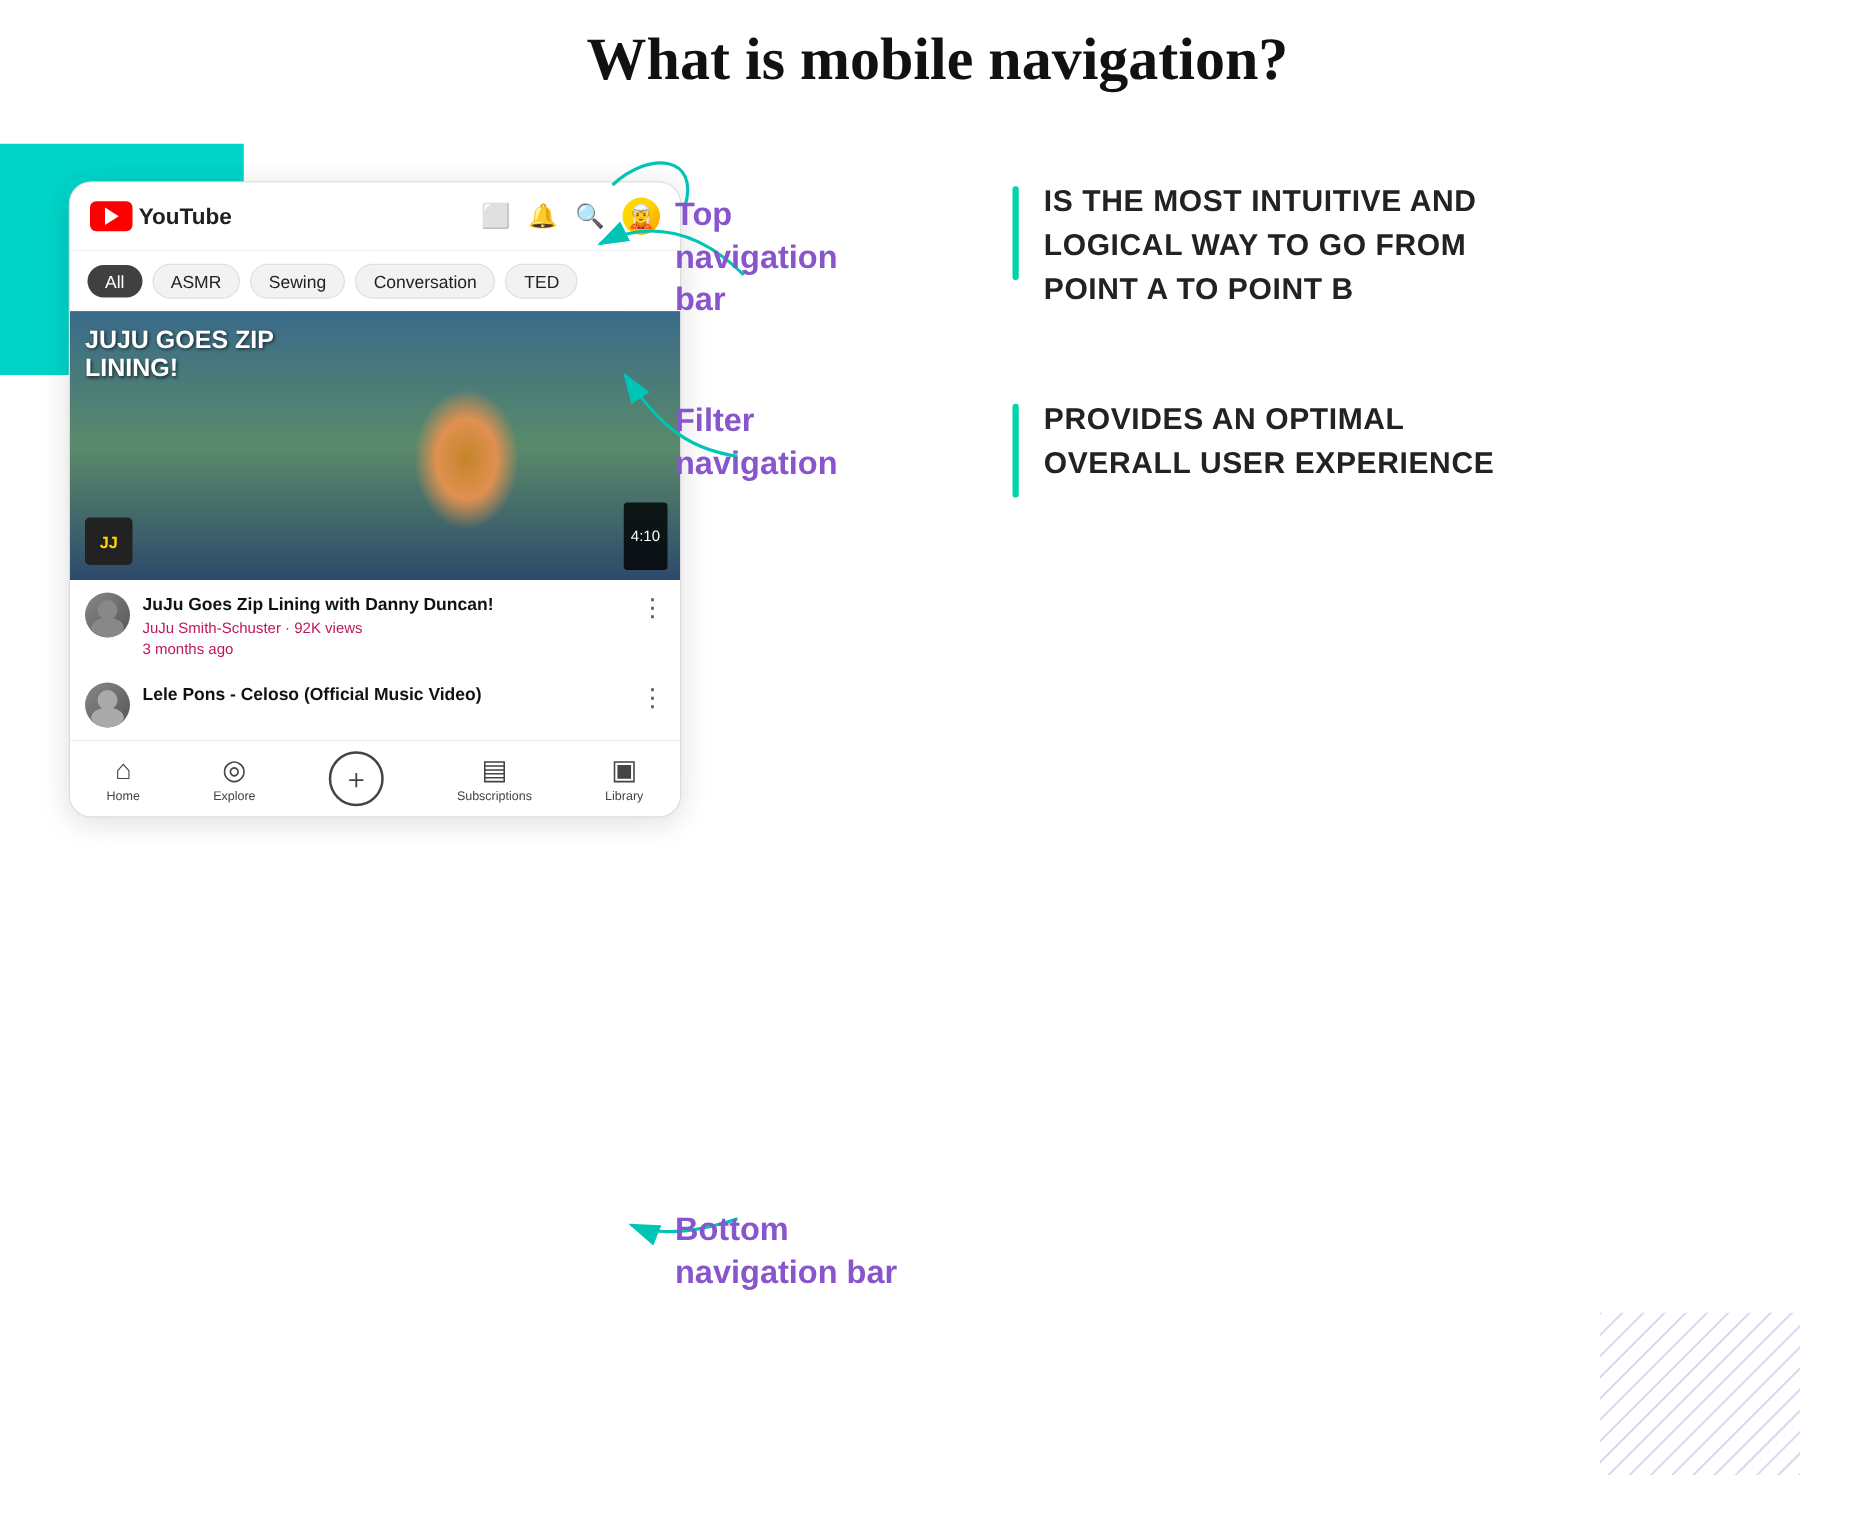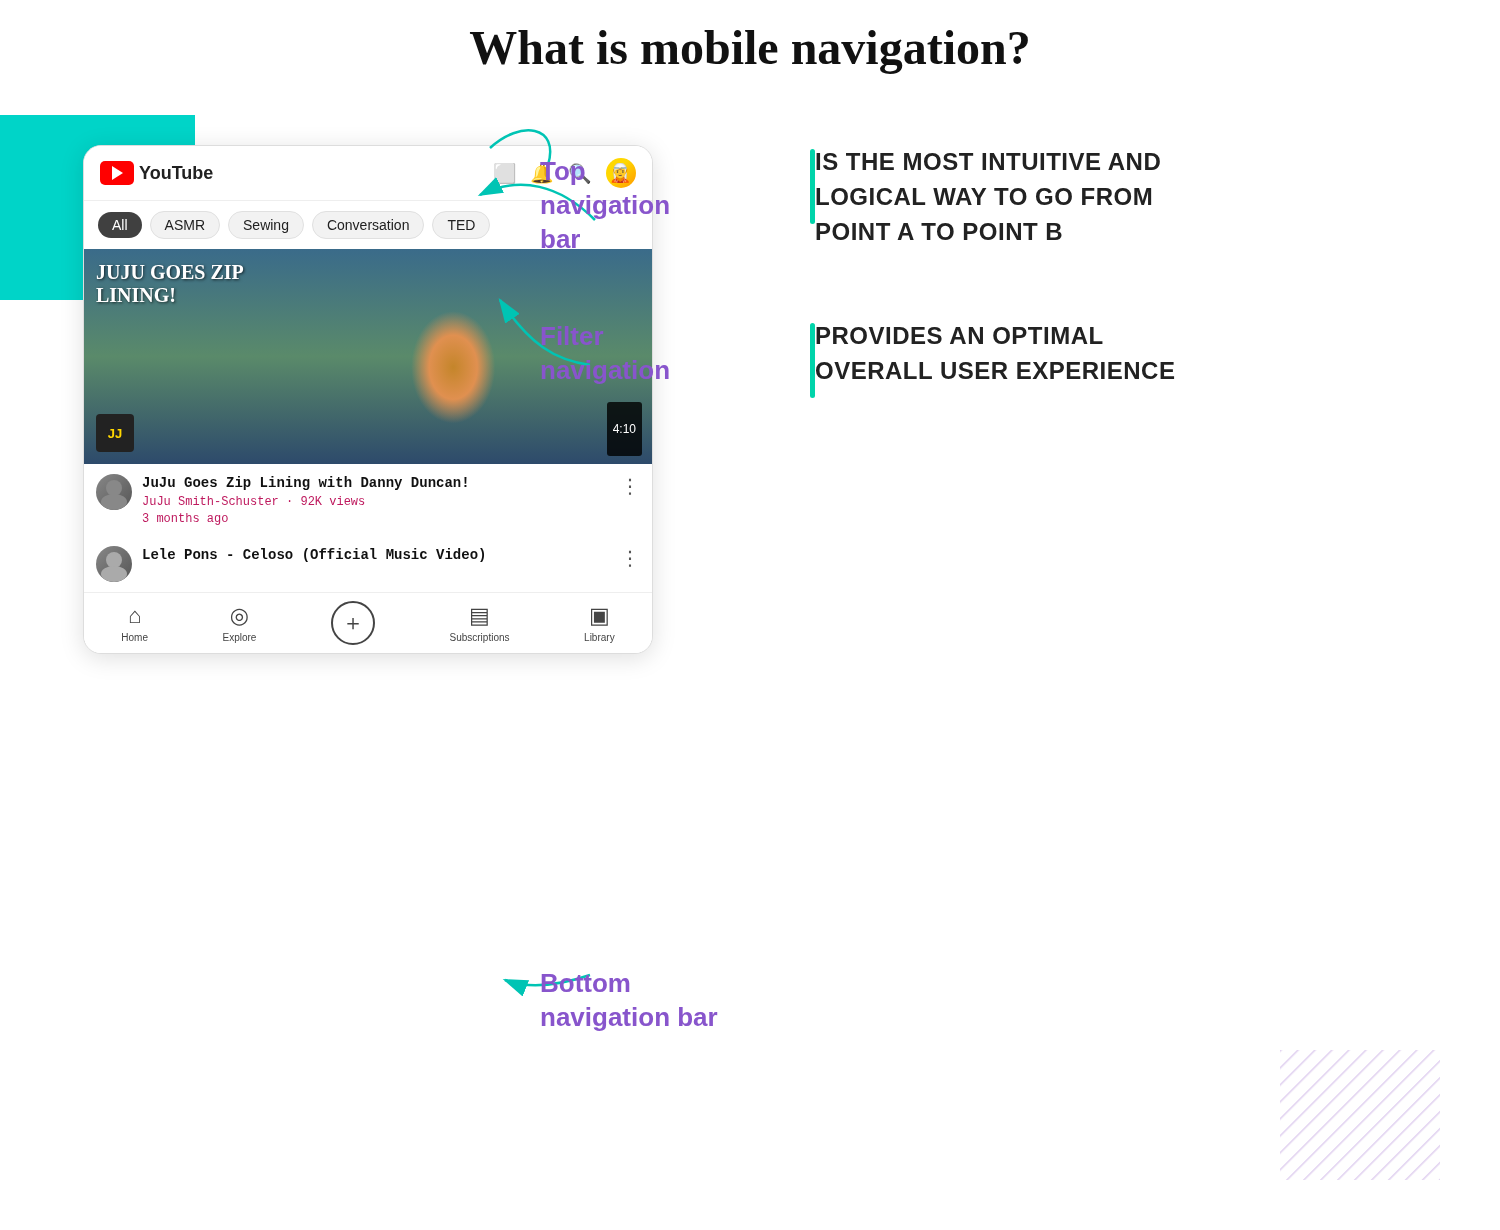--- a/index.html
+++ b/index.html
@@ -50,28 +50,27 @@
       font-family: 'Georgia', serif;
       color: #111;
       z-index: 10;
     }
 
     
     .mobile-mockup {
       position: absolute;
       top: 145px;
       left: 55px;
-      width: 570px;
+      width: 490px;
       background: #fff;
       border-radius: 18px;
       border: 1.5px solid #ddd;
       box-shadow: 0 4px 24px rgba(0,0,0,0.13);
       overflow: hidden;
       z-index: 5;
-      margin-left: 28px;
     }
 
     
     .yt-header {
       display: flex;
       align-items: center;
       padding: 12px 16px;
       background: #fff;
       border-bottom: 1px solid #eee;
       gap: 12px;
@@ -176,21 +175,21 @@
       background: linear-gradient(160deg, #4a7a9a 0%, #3a5a8a 30%, #c0b090 60%, #8060a0 100%);
     }
 
     .video-title-overlay {
       position: absolute;
       top: 12px;
       left: 12px;
       color: #fff;
       font-weight: 900;
       font-size: 20px;
-      font-family: Liberation Serif, serif;
+      font-family: Liberation Sans, sans-serif;
       text-shadow: 1px 1px 3px rgba(0,0,0,0.7);
       max-width: 220px;
     }
 
     .video-duration {
       position: absolute;
       bottom: 8px;
       right: 10px;
       background: rgba(0,0,0,0.8);
       color: #fff;
@@ -233,21 +232,21 @@
       background: linear-gradient(135deg, #888, #555);
       flex-shrink: 0;
       overflow: hidden;
       display: flex;
       align-items: center;
       justify-content: center;
     }
 
     .video-meta {
       flex: 1;
-      font-family: Liberation Mono, monospace;
+      font-family: Liberation Sans, sans-serif;
     }
 
     .video-meta-title {
       font-size: 14px;
       font-weight: 600;
       color: #111;
       line-height: 1.3;
     }
 
     .video-meta-sub {
@@ -362,20 +361,21 @@
       position: absolute;
       top: 145px;
       left: 810px;
       right: 60px;
       z-index: 10;
     }
 
     .bullet-item {
       display: flex;
       align-items: flex-start;
+      gap: 20px;
       margin-bottom: 70px;
     }
 
     .bullet-bar {
       width: 5px;
       height: 75px;
       background: #00D4AA;
       border-radius: 3px;
       flex-shrink: 0;
       margin-top: 4px;

